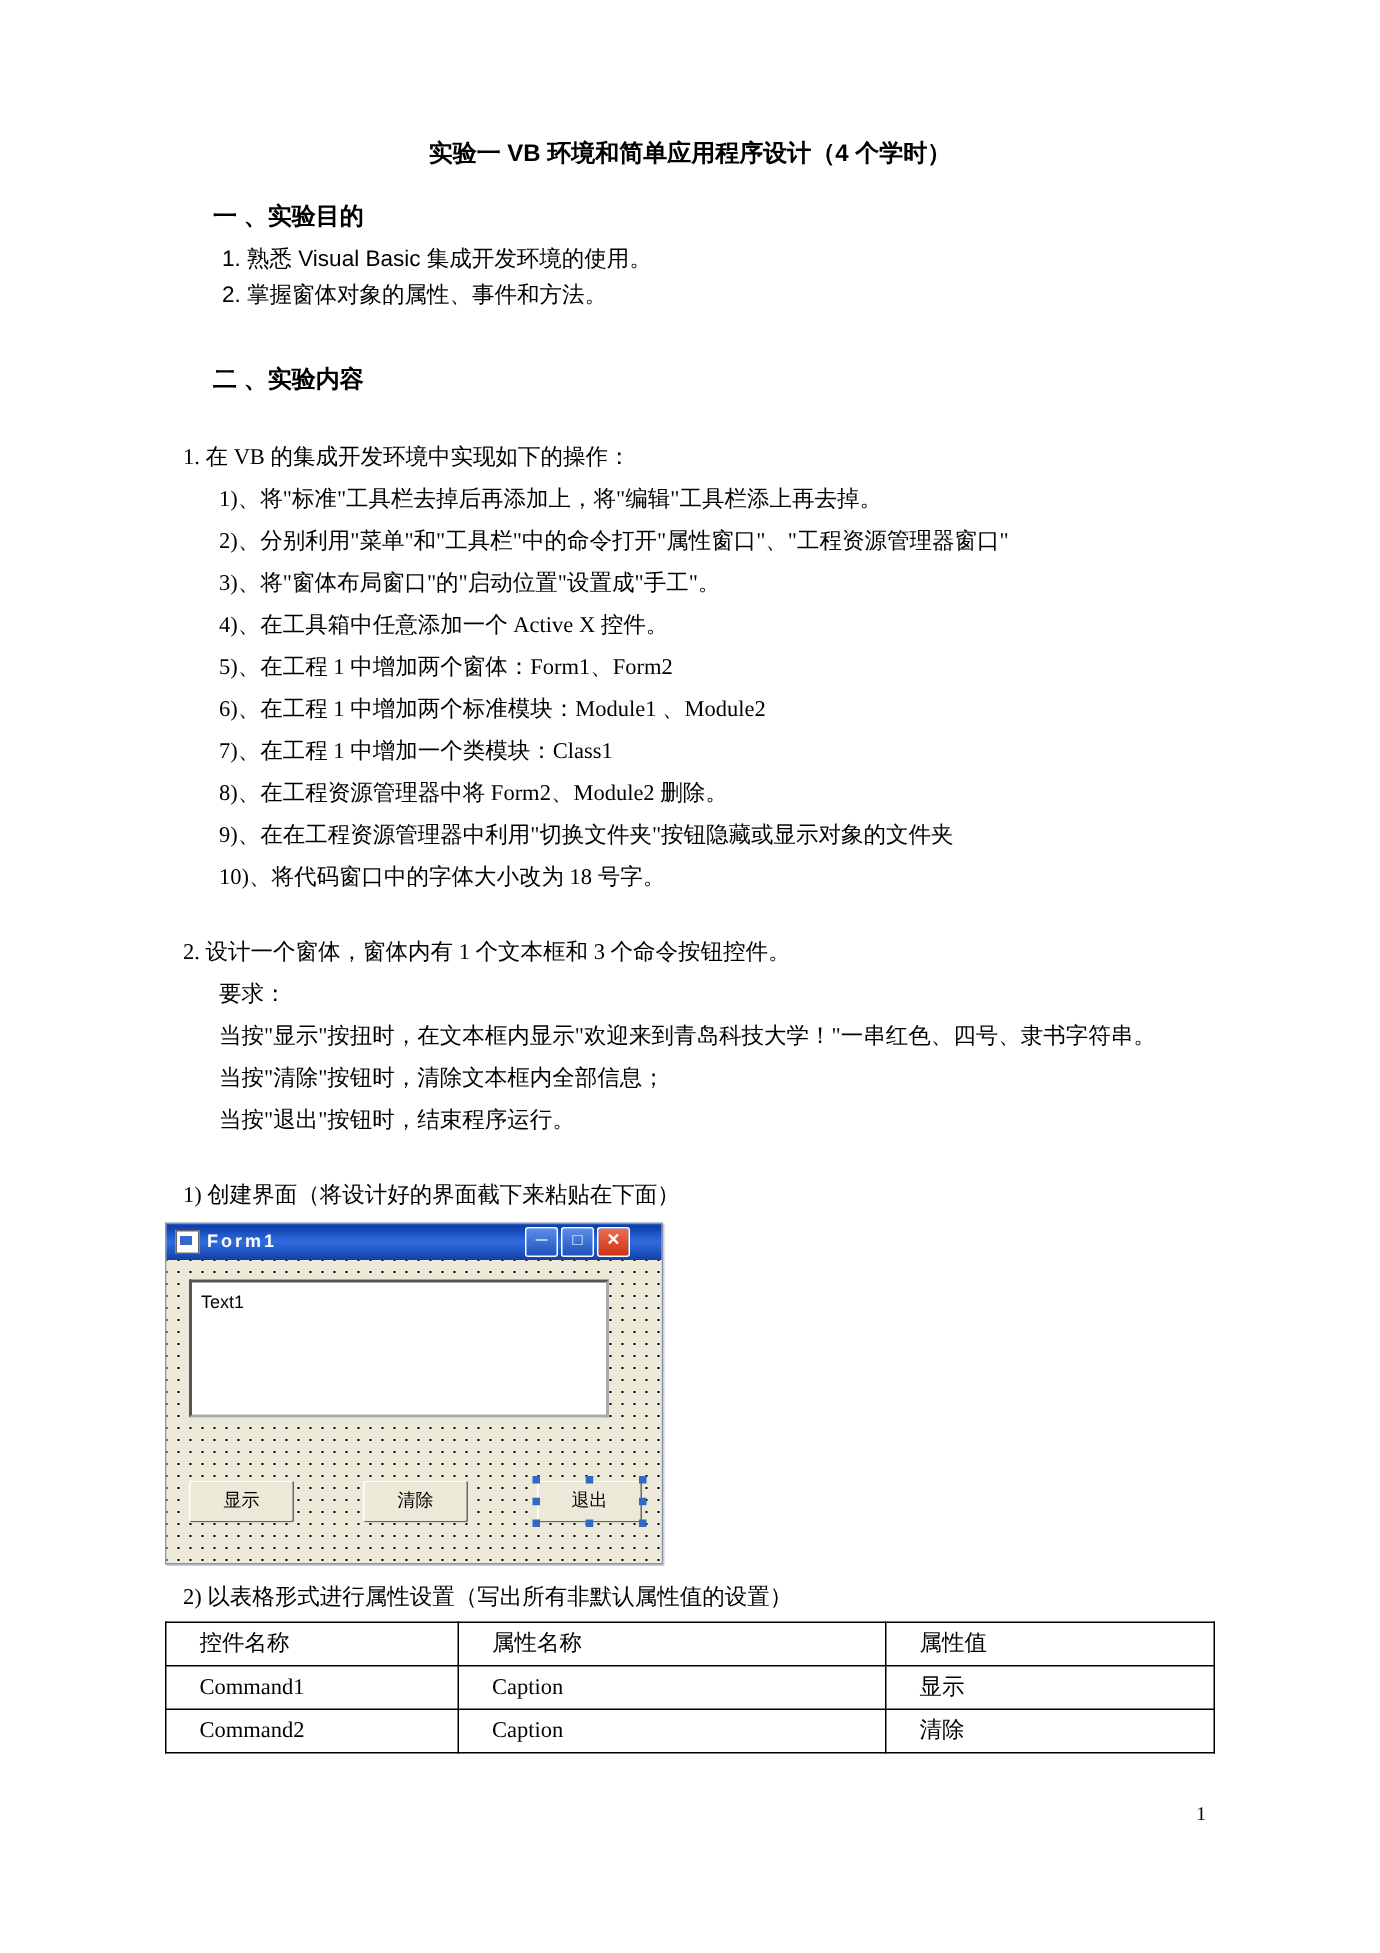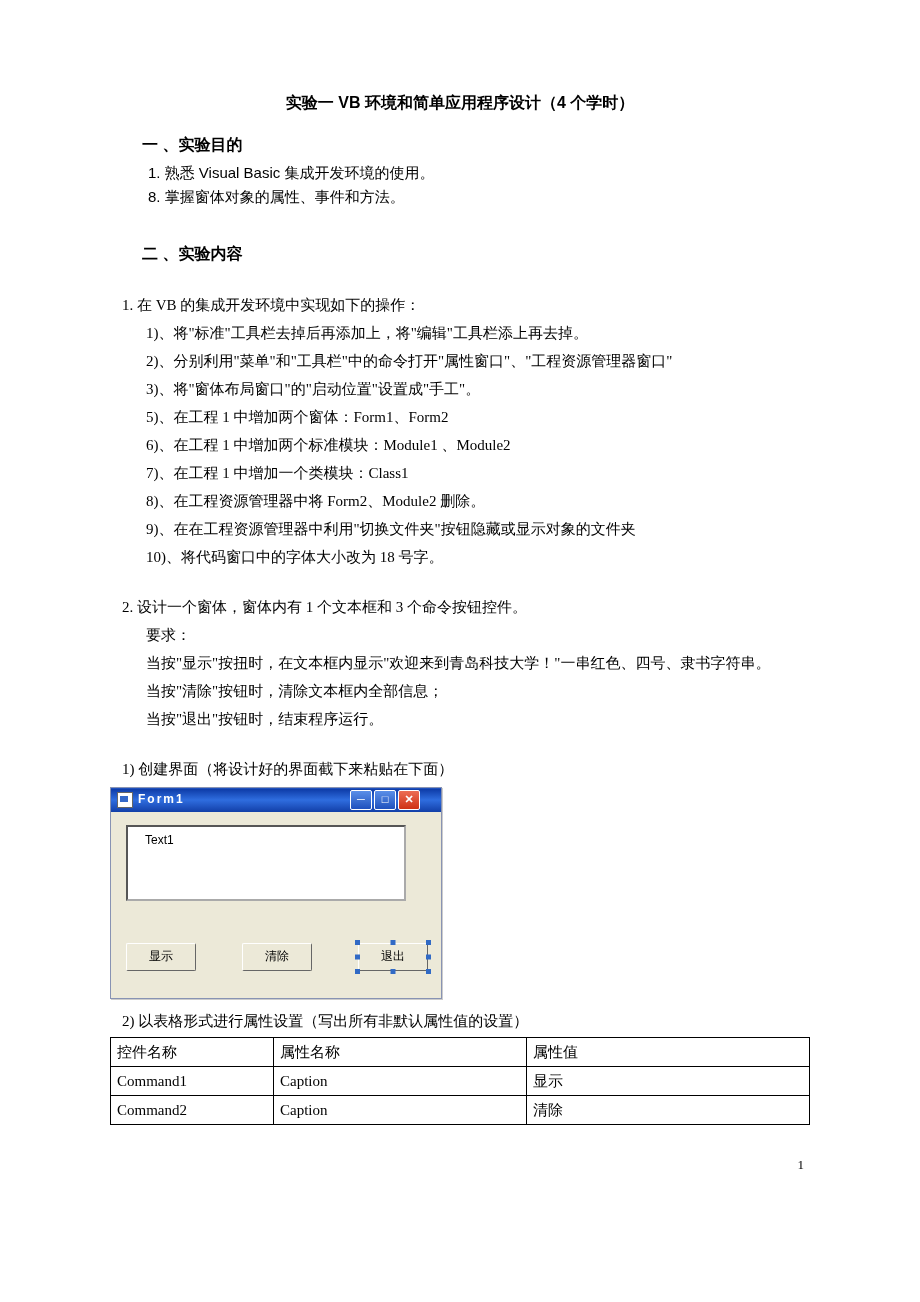--- a/index.html
+++ b/index.html
@@ -100,24 +100,24 @@
     .form-body {
       padding: 9px;
       background-image: radial-gradient(circle, #000 0.5px, transparent 0.5px);
       background-size: 8px 8px;
       background-position: 4px 4px;
       background-color: #ece9d8;
       position: relative;
     }
     .textbox {
       width: 280px;
-      height: 76px;
+      height: 92px;
       background: #fff;
       border: 2px inset #aaa;
-      padding: 4px 17px;
+      padding: 4px 6px;
       font-family: "Tahoma", sans-serif;
       font-size: 12px;
       color: #000;
       margin: 4px 0 0 6px;
       box-sizing: border-box;
     }
     .form-spacer-dots {
       height: 36px;
     }
     .btn-row {
@@ -158,21 +158,21 @@
     .vb-button.selected .h-bot-right { position:absolute; width:5px; height:5px; background:#316ac5; right:-4px; bottom:-4px; }
 
     
     table.prop-table {
       border-collapse: collapse;
       width: 100%;
       margin-top: 3px;
     }
     table.prop-table td, table.prop-table th {
       border: 1px solid #000;
-      padding: 2px 6px;
+      padding: 2px 22px;
       text-align: left;
       font-size: 15px;
       font-weight: normal;
       margin-top: 48px;
     }
     table.prop-table th { font-weight: normal; }
     table.prop-table .col1 { width: 150px; }
     table.prop-table .col2 { width: 240px; }
     .bold { font-weight: bold; font-family: "Times New Roman", serif; }
     .pagenum {
@@ -183,34 +183,35 @@
     }
   </style>
 </head>
 <body>
 
 <div class="title">实验一 VB 环境和简单应用程序设计（4 个学时）</div>
 
 <div class="section-heading">一 、实验目的</div>
 <div class="num-list mono">
   <div>1.  熟悉 Visual Basic 集成开发环境的使用。</div>
-  <div>8.  掌握窗体对象的属性、事件和方法。</div>
+  <div>2.  掌握窗体对象的属性、事件和方法。</div>
 </div>
 
 <div class="spacer"></div>
 
 <div class="section-heading">二 、实验内容</div>
 
 <div class="spacer"></div>
 
 <div class="content-p">1. 在 VB 的集成开发环境中实现如下的操作：</div>
 <div class="indent-1">
   <div class="content-p">1)、将"标准"工具栏去掉后再添加上，将"编辑"工具栏添上再去掉。</div>
   <div class="content-p">2)、分别利用"菜单"和"工具栏"中的命令打开"属性窗口"、"工程资源管理器窗口"</div>
   <div class="content-p">3)、将"窗体布局窗口"的"启动位置"设置成"手工"。</div>
+  <div class="content-p">4)、在工具箱中任意添加一个 Active X 控件。</div>
   <div class="content-p">5)、在工程 1 中增加两个窗体：Form1、Form2</div>
   <div class="content-p">6)、在工程 1 中增加两个标准模块：Module1 、Module2</div>
   <div class="content-p">7)、在工程 1 中增加一个类模块：Class1</div>
   <div class="content-p">8)、在工程资源管理器中将 Form2、Module2 删除。</div>
   <div class="content-p">9)、在在工程资源管理器中利用"切换文件夹"按钮隐藏或显示对象的文件夹</div>
   <div class="content-p">10)、将代码窗口中的字体大小改为 18 号字。</div>
 </div>
 
 <div class="spacer"></div>
 

